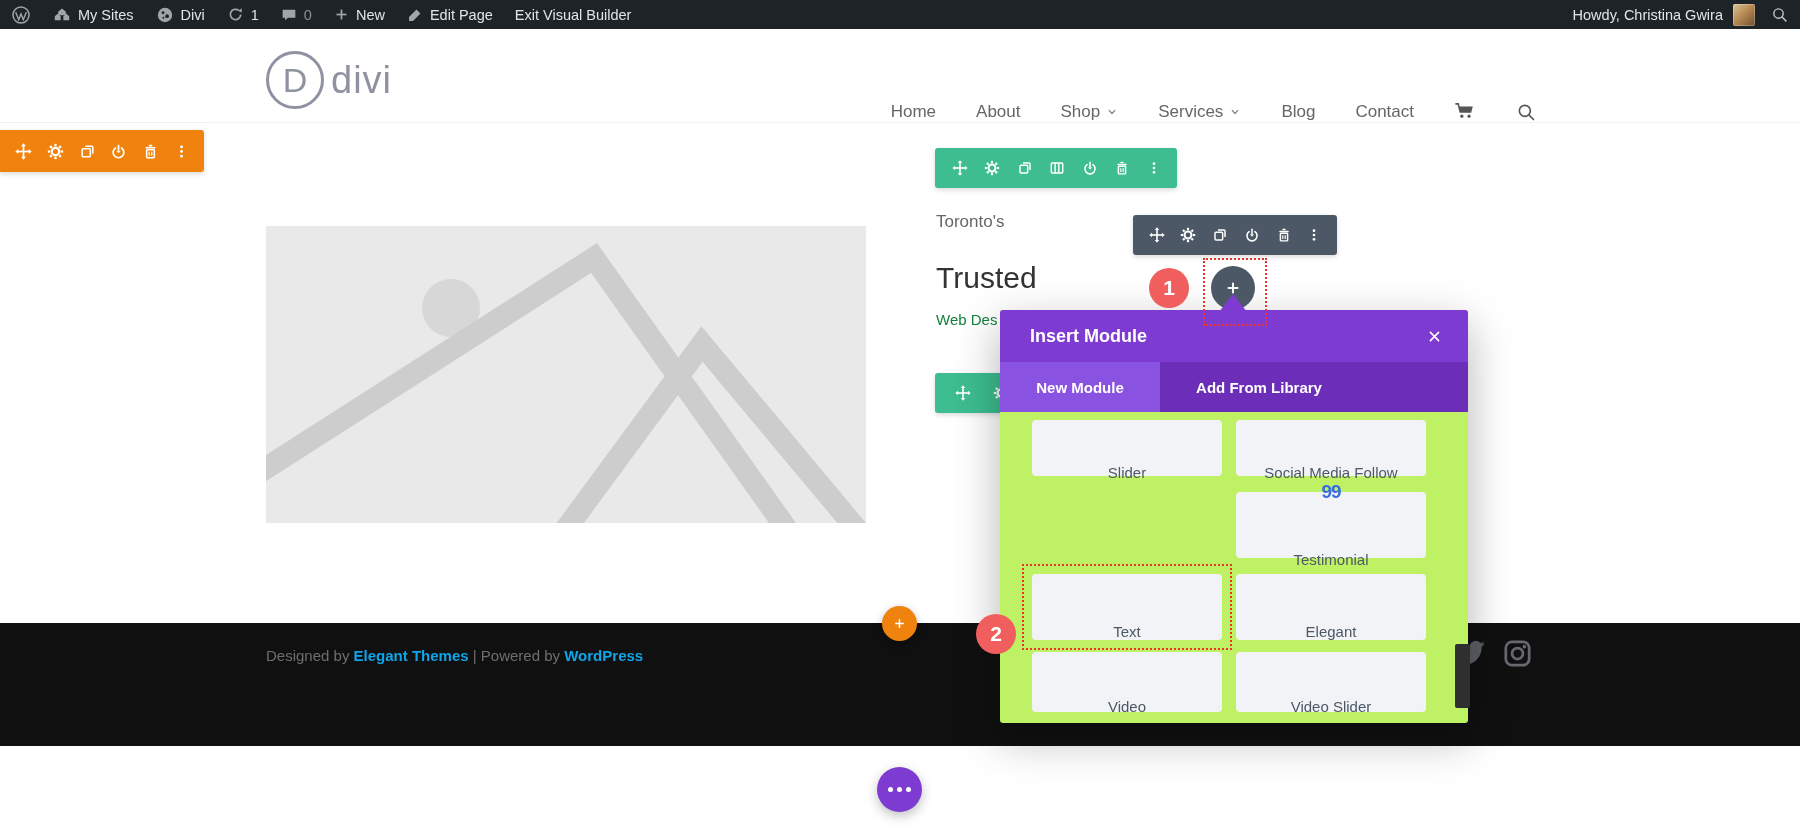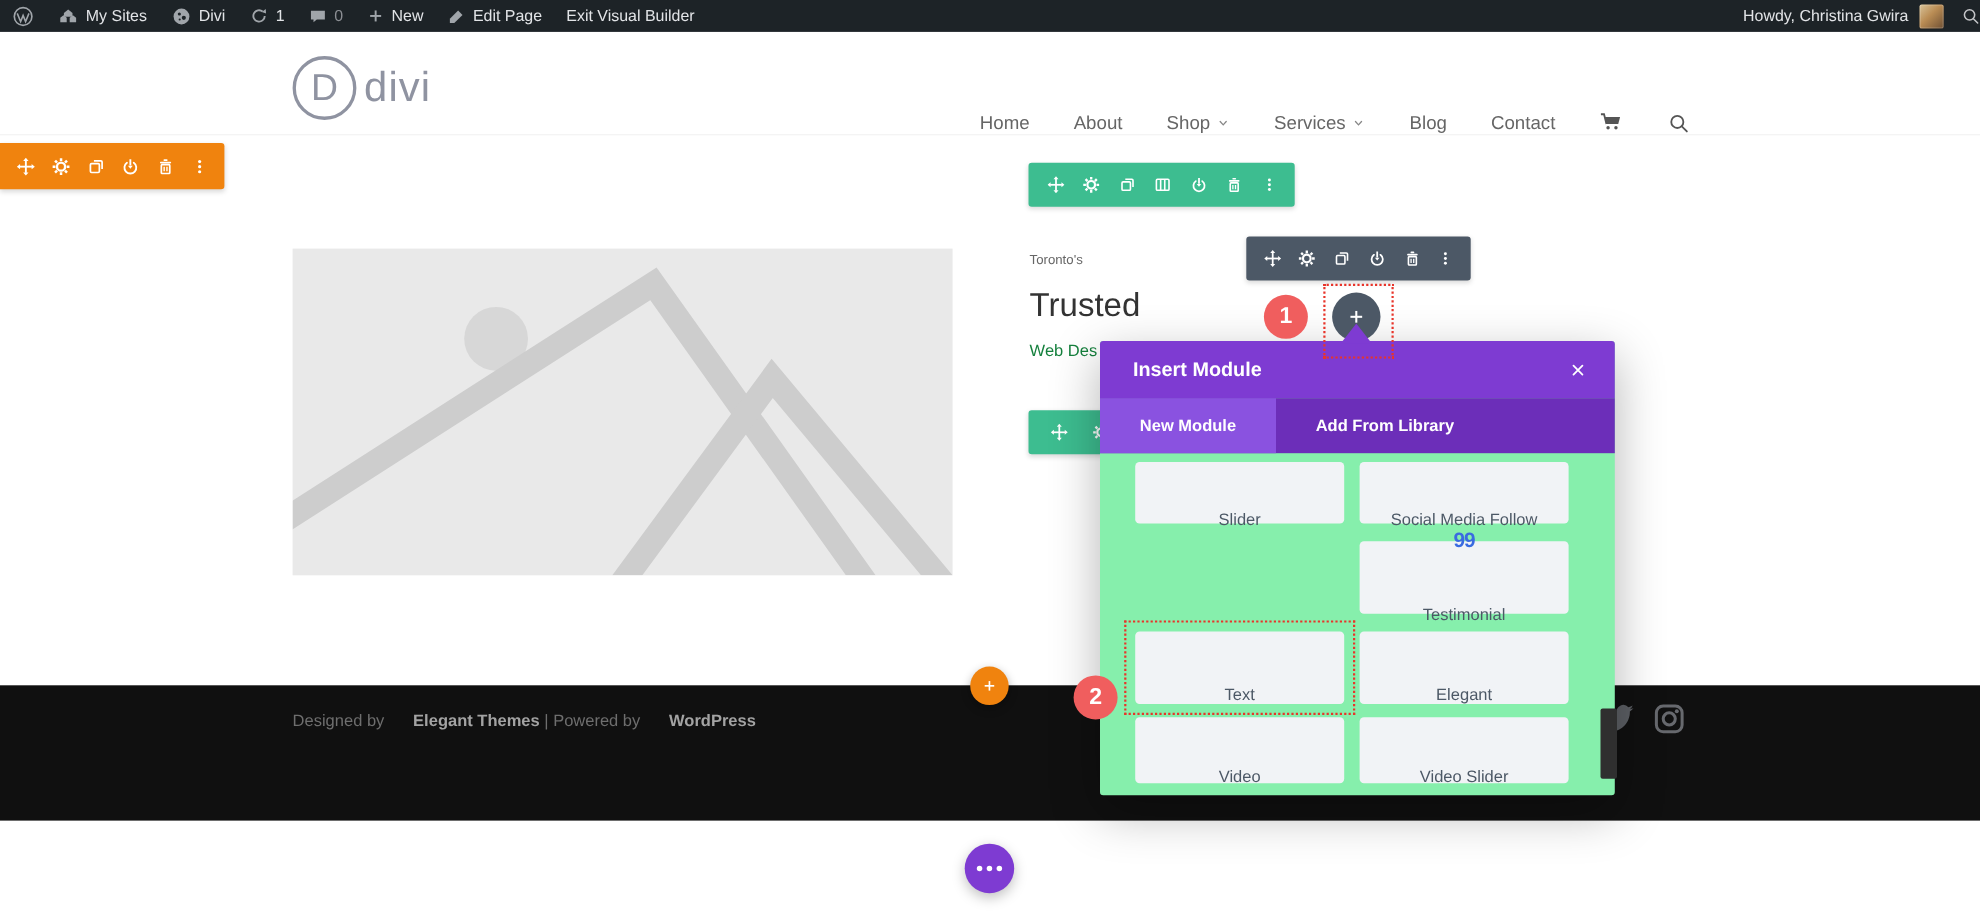--- a/index.html
+++ b/index.html
@@ -4,39 +4,39 @@
 <style>
   html,body{margin:0;padding:0;background:#e6e6e6;}
   #screen{position:relative;width:1800px;height:833px;background:#ffffff;overflow:hidden;
           font-family:"Liberation Sans",sans-serif;-webkit-font-smoothing:antialiased;}
   
   .adminbar{position:absolute;left:0;top:0;width:1800px;height:29px;background:#1d2327;
             display:flex;align-items:flex-end;z-index:100;color:#e2e4e7;font-size:14.5px;}
   .ab-left{display:flex;align-items:center;height:100%;}
   .ab-item{display:flex;align-items:center;gap:7px;padding:0 11px;height:100%;cursor:pointer;white-space:nowrap;}
   .ab-item svg{color:#a0a5aa;}
-  .ab-right{margin-left:auto;display:flex;align-items:center;gap:10px;height:100%;}
+  .ab-right{margin-left:auto;display:flex;align-items:center;gap:10px;padding-right:12px;height:100%;}
   .ab-count-dim{color:#8c8f94;}
   .avatar{width:22px;height:22px;border-radius:2px;
           background:linear-gradient(135deg,#d9c49a 0%,#b98c54 45%,#6e4f33 100%);
           box-shadow:inset 0 0 0 1px rgba(255,255,255,.25);}
   
   .siteheader{position:absolute;left:0;top:29px;width:1800px;height:93px;background:#fff;
               border-bottom:1px solid #f2f2f2;z-index:20;}
   .logo{position:absolute;left:266px;top:22px;display:flex;align-items:center;gap:7px;color:#8f93a1;cursor:pointer;}
   .logo-circle{width:52px;height:52px;border:3px solid #8f93a1;border-radius:50%;
                display:flex;align-items:center;justify-content:center;
                font-size:34px;font-weight:400;}
   .logo-text{font-size:38px;letter-spacing:1px;color:#8f93a1;}
   .mainnav{position:absolute;right:264px;top:0;height:100%;display:flex;align-items:flex-end;gap:40px;
            font-size:17px;color:#666;}
   .nav-item{display:flex;align-items:center;gap:6px;cursor:pointer;white-space:nowrap;}
   .nav-item svg{color:#888;}
   
-  .eyebrow{position:absolute;left:936px;top:229px;font-size:12px;color:#666;z-index:10;}
+  .eyebrow{position:absolute;left:936px;top:212px;font-size:17px;color:#666;z-index:10;}
   .heading{position:absolute;left:936px;top:261px;font-size:30px;font-weight:500;color:#333;z-index:10;}
   .partial{position:absolute;left:936px;top:311px;font-size:15px;color:#15803d;z-index:10;}
   .imgph{position:absolute;left:266px;top:226px;width:600px;height:297px;background:#e9e9e9;overflow:hidden;z-index:1;}
   
   .tb{position:absolute;display:flex;align-items:center;justify-content:space-evenly;
       border-radius:3px;color:#fff;z-index:10;box-shadow:0 2px 5px rgba(0,0,0,.15);}
   .tb svg{display:block;cursor:pointer;}
   .tb-orange{left:0;top:130px;width:204px;height:42px;background:#f0830e;border-radius:0 3px 3px 0;}
   .tb-green{left:935px;top:148px;width:242px;height:40px;background:#3dbd90;}
   .tb-green-sliver{left:935px;top:373px;width:150px;height:40px;background:#3dbd90;justify-content:flex-start;gap:22px;padding-left:20px;}
@@ -46,40 +46,40 @@
               display:flex;align-items:center;justify-content:center;font-size:21px;font-weight:bold;z-index:80;}
   #step1{left:1149px;top:268px;}
   #step2{left:976px;top:614px;}
   .plusbtn{position:absolute;left:1211px;top:266px;width:44px;height:44px;border-radius:50%;background:#4c5866;
            display:flex;align-items:center;justify-content:center;color:#fff;z-index:70;cursor:pointer;}
   .mtriangle{position:absolute;left:1219px;top:294px;width:0;height:0;border-left:14px solid transparent;
              border-right:14px solid transparent;border-bottom:18px solid #7e3bd2;z-index:75;}
   .dotted{position:absolute;border:2px dotted #e8342a;z-index:80;pointer-events:none;}
   #dotted1{left:1203px;top:258px;width:60px;height:64px;}
   
-  .modal{position:absolute;left:1000px;top:310px;width:468px;height:413px;background:#86efac;z-index:60;
+  .modal{position:absolute;left:1000px;top:310px;width:468px;height:413px;background:#bef264;z-index:60;
          border-radius:3px;box-shadow:0 15px 45px rgba(0,0,0,.3);}
   .modal-head{height:52px;background:#7e3bd2;display:flex;align-items:center;border-radius:3px 3px 0 0;}
   .modal-title{color:#fff;font-size:18px;font-weight:bold;padding-left:30px;}
   .modal-close{margin-left:auto;margin-right:26px;color:#fff;cursor:pointer;display:flex;}
   .modal-tabs{height:50px;background:#6c2eb9;display:flex;}
   .mtab{display:flex;align-items:center;justify-content:center;color:#fff;font-size:15px;font-weight:bold;cursor:pointer;}
   .mtab-active{width:160px;background:#8a52e0;}
   .mtab-plain{width:198px;}
   .tile{position:absolute;width:190px;background:#f1f3f6;border-radius:4px;display:flex;flex-direction:column;
         align-items:center;justify-content:center;gap:5px;cursor:pointer;color:#3a6be0;}
   .tile-label{font-size:15px;color:#4c5866;margin-top:44px;}
   .glyph99{font-family:"Liberation Sans",sans-serif;font-weight:bold;font-size:19px;letter-spacing:-1px;line-height:20px;}
   #dotted2{left:22px;top:254px;width:206px;height:82px;}
   .c1{left:32px;} .c2{left:236px;}
   .r1{top:110px;height:56px;} .r2{top:182px;height:66px;} .r3{top:264px;height:66px;} .r4{top:342px;height:60px;}
   
   .sitefooter{position:absolute;left:0;top:623px;width:1800px;height:123px;background:#101010;z-index:2;}
   .footer-credits{position:absolute;left:266px;top:24px;font-size:15px;color:#6e6e6e;}
-  .footer-credits b{color:#a3a3a3;cursor:pointer;margin-left:22px;}
+  .footer-credits b{color:#0ea5e9;cursor:pointer;}
   .soc{position:absolute;color:#67696e;cursor:pointer;}
   #soc-tw{left:1452px;top:12px;color:#5c5f64;}
   #soc-ig{left:1501px;top:14px;}
   .scrollthumb{position:absolute;left:1455px;top:644px;width:15px;height:64px;background:#2f2f2f;border-radius:2px;z-index:65;cursor:pointer;}
   
   .fab-orange{position:absolute;left:882px;top:606px;width:35px;height:35px;border-radius:50%;background:#f0830e;
               display:flex;align-items:center;justify-content:center;color:#fff;z-index:30;cursor:pointer;
               box-shadow:0 3px 9px rgba(0,0,0,.3);}
   .fab-purple{position:absolute;left:877px;top:767px;width:45px;height:45px;border-radius:50%;background:#7e3bd2;
               display:flex;align-items:center;justify-content:center;gap:4px;z-index:30;cursor:pointer;

